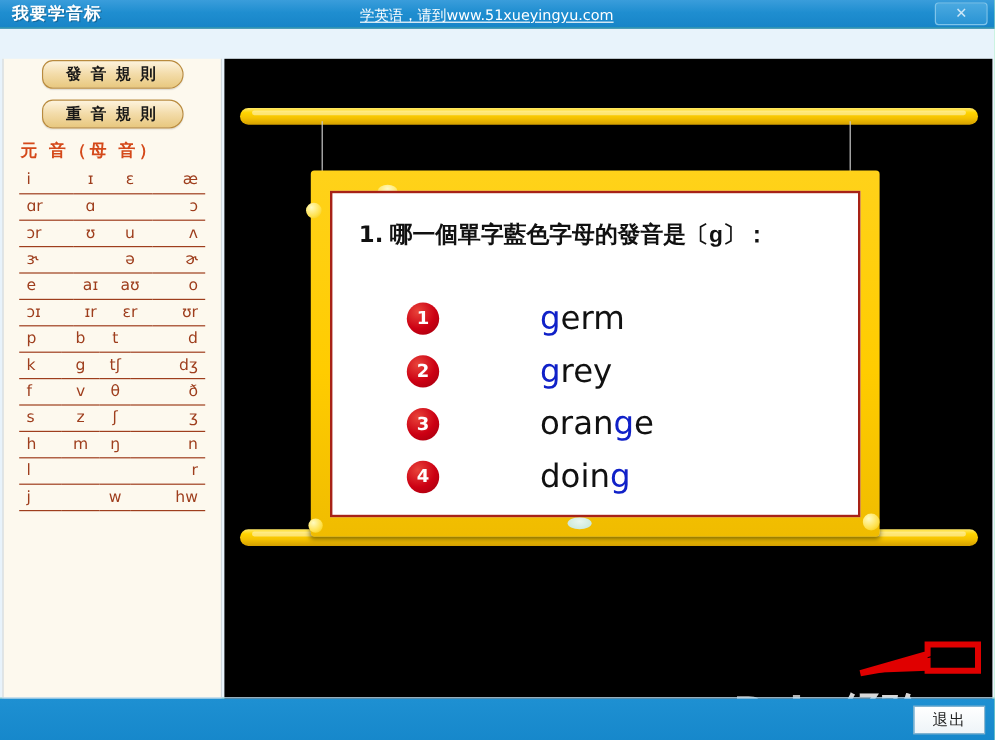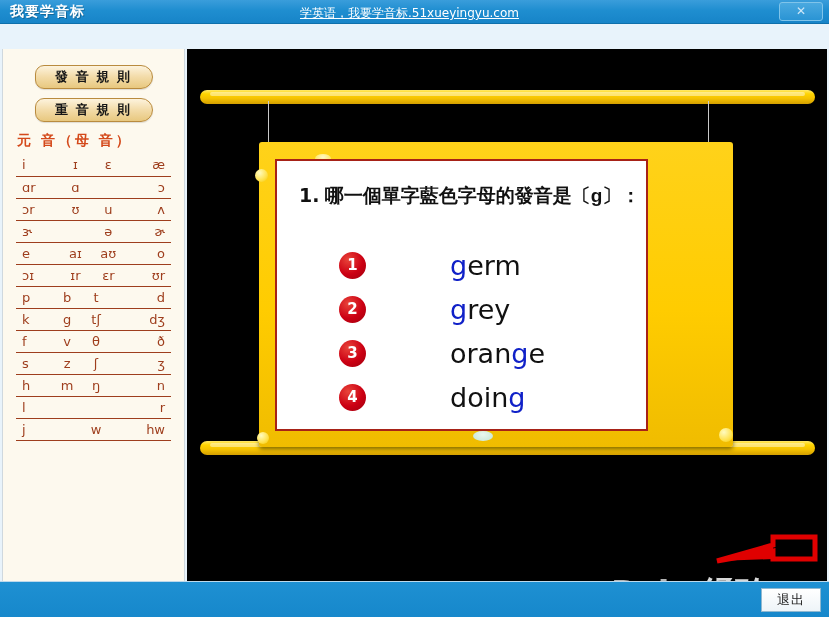--- a/index.html
+++ b/index.html
@@ -67,21 +67,21 @@
     width: 118px; height: 24px;
     background: linear-gradient(to bottom, #fdf3dd 0%, #f3dcaa 48%, #e8c87f 100%);
     border: 1px solid #b98b3e;
     border-radius: 12px 16px 16px 12px;
     color: #171717;
     font-size: 13px; font-weight: bold;
     line-height: 22px; text-align: center;
     letter-spacing: 2px;
     box-shadow: 0 1px 1px rgba(0,0,0,0.12);
   }
-  .nav-btn:first-child { margin-top: 16px; }
+  .nav-btn:first-child { margin-top: 1px; }
 
   .sec-head {
     margin: 10px 0 4px 14px;
     font-size: 14px; font-weight: bold;
     color: #d4491a; letter-spacing: 3px;
   }
   .sec-head.cons { margin-top: 12px; }
 
   .ipa-table {
     width: 155px;
@@ -141,21 +141,21 @@
   
   .card-frame {
     position: absolute; left: 72px; top: 93px;
     width: 474px; height: 305px;
     background: linear-gradient(to bottom, #ffd21a 0%, #ffcc00 55%, #f0bc00 100%);
     border-radius: 3px;
     box-shadow: 0 2px 4px rgba(0,0,0,0.5);
   }
   .card-inner {
     position: absolute; left: 16px; top: 17px;
-    width: 373px; height: 272px;
+    width: 442px; height: 272px;
     background: #ffffff;
     border: 2px solid #a72217;
     box-shadow: inset 0 0 0 2px #ffffff;
   }
   .dot {
     position: absolute;
     border-radius: 50%;
     background: radial-gradient(circle at 35% 30%, #fffbc0, #ffe14d 60%, #f2c500 100%);
   }
   .dot.d1 { left: -4px; top: 27px; width: 13px; height: 13px; }
@@ -235,21 +235,21 @@
     letter-spacing: 1px;
   }
 </style>
 </head>
 <body>
 
 <div id="app">
 
   <div class="titlebar">
     <div class="title-text">我要学音标</div>
-    <a class="title-link" href="#">学英语，我要学音标.51xueyingyu.com</a>
+    <a class="title-link" href="#">学英语，请到www.51xueyingyu.com</a>
     <div class="close-btn">✕</div>
   </div>
 
   <div class="body-area">
 
     <div class="sidebar">
       <div class="nav-btn">發 音 規 則</div>
       <div class="nav-btn">重 音 規 則</div>
 
       <div class="sec-head">元 音（母 音）</div>

